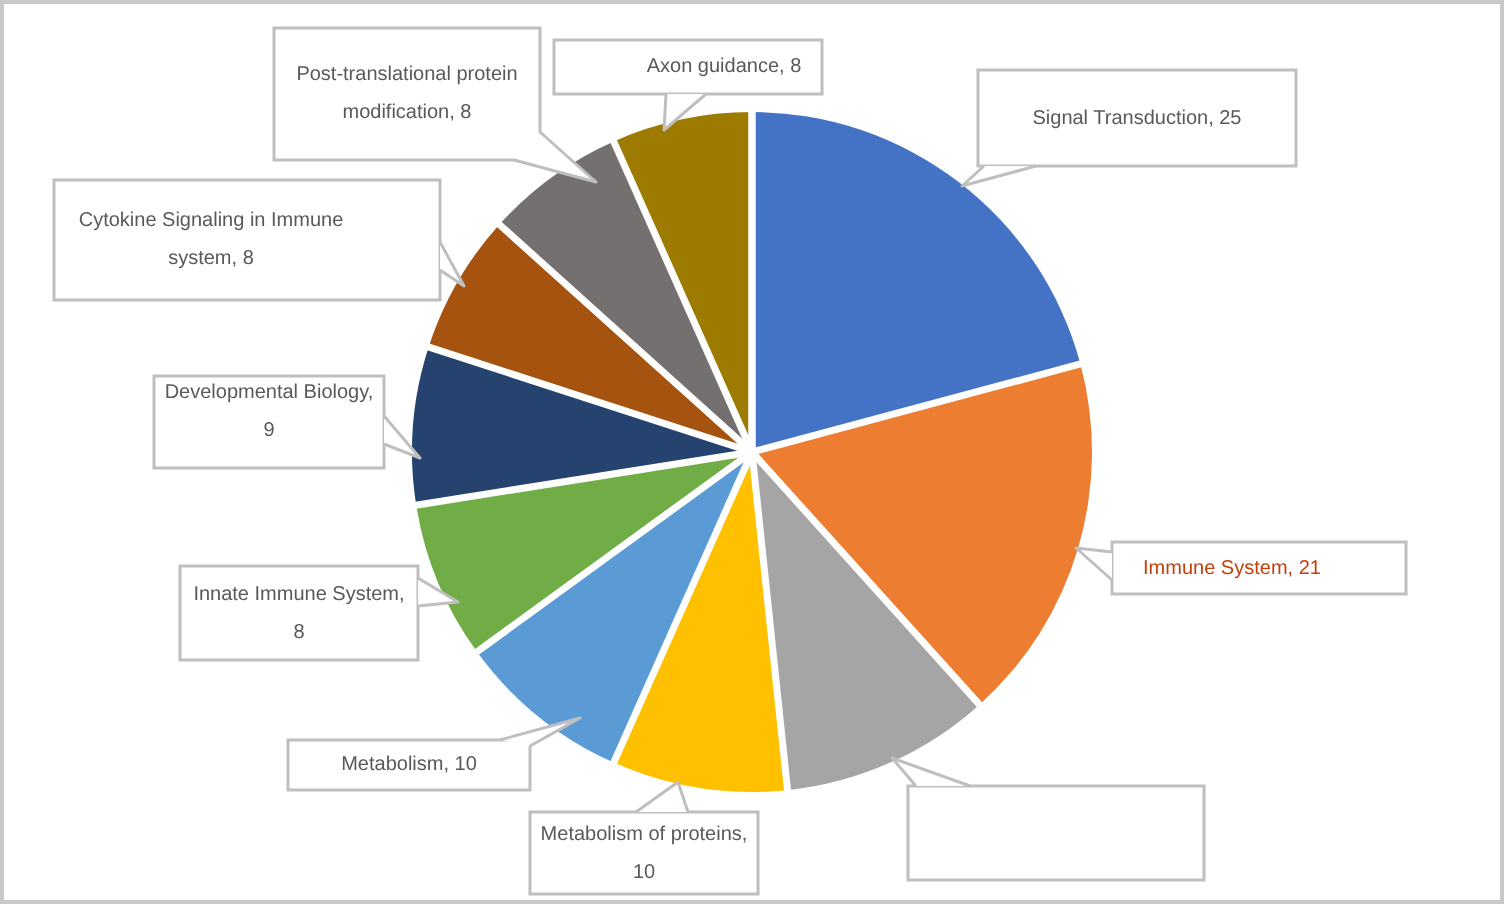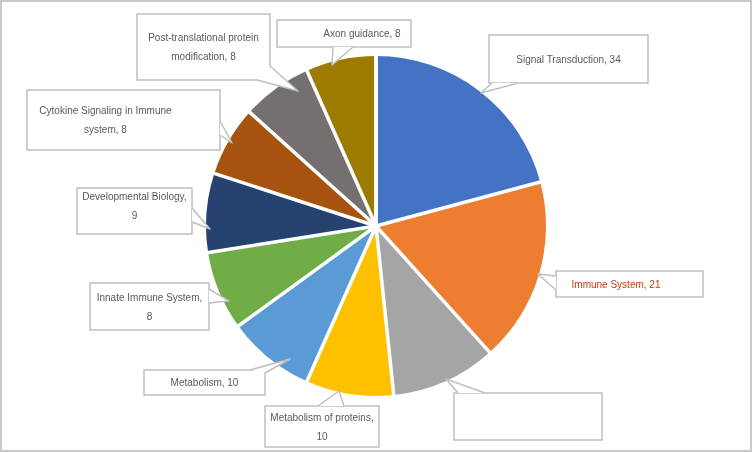--- a/index.html
+++ b/index.html
@@ -76,21 +76,21 @@
         <path d="M 190 206 L 208 227 L 190 220" fill="#FFFFFF" stroke="#BFBFBF" stroke-width="1.5" stroke-linejoin="round"></path>
         <rect x="25" y="88" width="193" height="60" fill="#FFFFFF" stroke="#BFBFBF" stroke-width="1.5"></rect>
         <path d="M 218 119 L 230 141 L 218 133" fill="#FFFFFF" stroke="#BFBFBF" stroke-width="1.5" stroke-linejoin="round"></path>
         <rect x="135" y="12" width="133" height="66" fill="#FFFFFF" stroke="#BFBFBF" stroke-width="1.5"></rect>
         <path d="M 268 64 L 296 89 L 255 78" fill="#FFFFFF" stroke="#BFBFBF" stroke-width="1.5" stroke-linejoin="round"></path>
         <rect x="275" y="18" width="134" height="27" fill="#FFFFFF" stroke="#BFBFBF" stroke-width="1.5"></rect>
         <path d="M 331 45 L 330 63 L 351 45" fill="#FFFFFF" stroke="#BFBFBF" stroke-width="1.5" stroke-linejoin="round"></path>
       </g>
   </svg>
 
-  <div class="pie-label" style="left: 487px; top: 33px; width: 159px; height: 48px; color: rgb(89, 89, 89);">Signal Transduction, 34</div>
+  <div class="pie-label" style="left: 487px; top: 33px; width: 159px; height: 48px; color: rgb(89, 89, 89);">Signal Transduction, 25</div>
   <div class="pie-label" style="left: 554px; top: 269px; width: 120px; height: 26px; color: #c2410c;">Immune System, 21</div>
   <div class="pie-label" style="left: 263px; top: 404px; width: 114px; height: 41px; color: rgb(89, 89, 89);">Metabolism of proteins, 10</div>
   <div class="pie-label" style="left: 142px; top: 368px; width: 121px; height: 25px; color: rgb(89, 89, 89);">Metabolism, 10</div>
   <div class="pie-label" style="left: 88px; top: 281px; width: 119px; height: 47px; color: rgb(89, 89, 89);">Innate Immune System, 8</div>
   <div class="pie-label" style="left: 75px; top: 186px; width: 115px; height: 36px; color: rgb(89, 89, 89);">Developmental Biology, 9</div>
   <div class="pie-label" style="left: 25px; top: 88px; width: 157px; height: 60px; color: rgb(89, 89, 89);">Cytokine Signaling in Immune system, 8</div>
   <div class="pie-label" style="left: 135px; top: 12px; width: 133px; height: 66px; color: rgb(89, 89, 89);">Post-translational protein modification, 8</div>
   <div class="pie-label" style="left: 293px; top: 18px; width: 134px; height: 27px; color: rgb(89, 89, 89);">Axon guidance, 8</div>
 </div>
 

